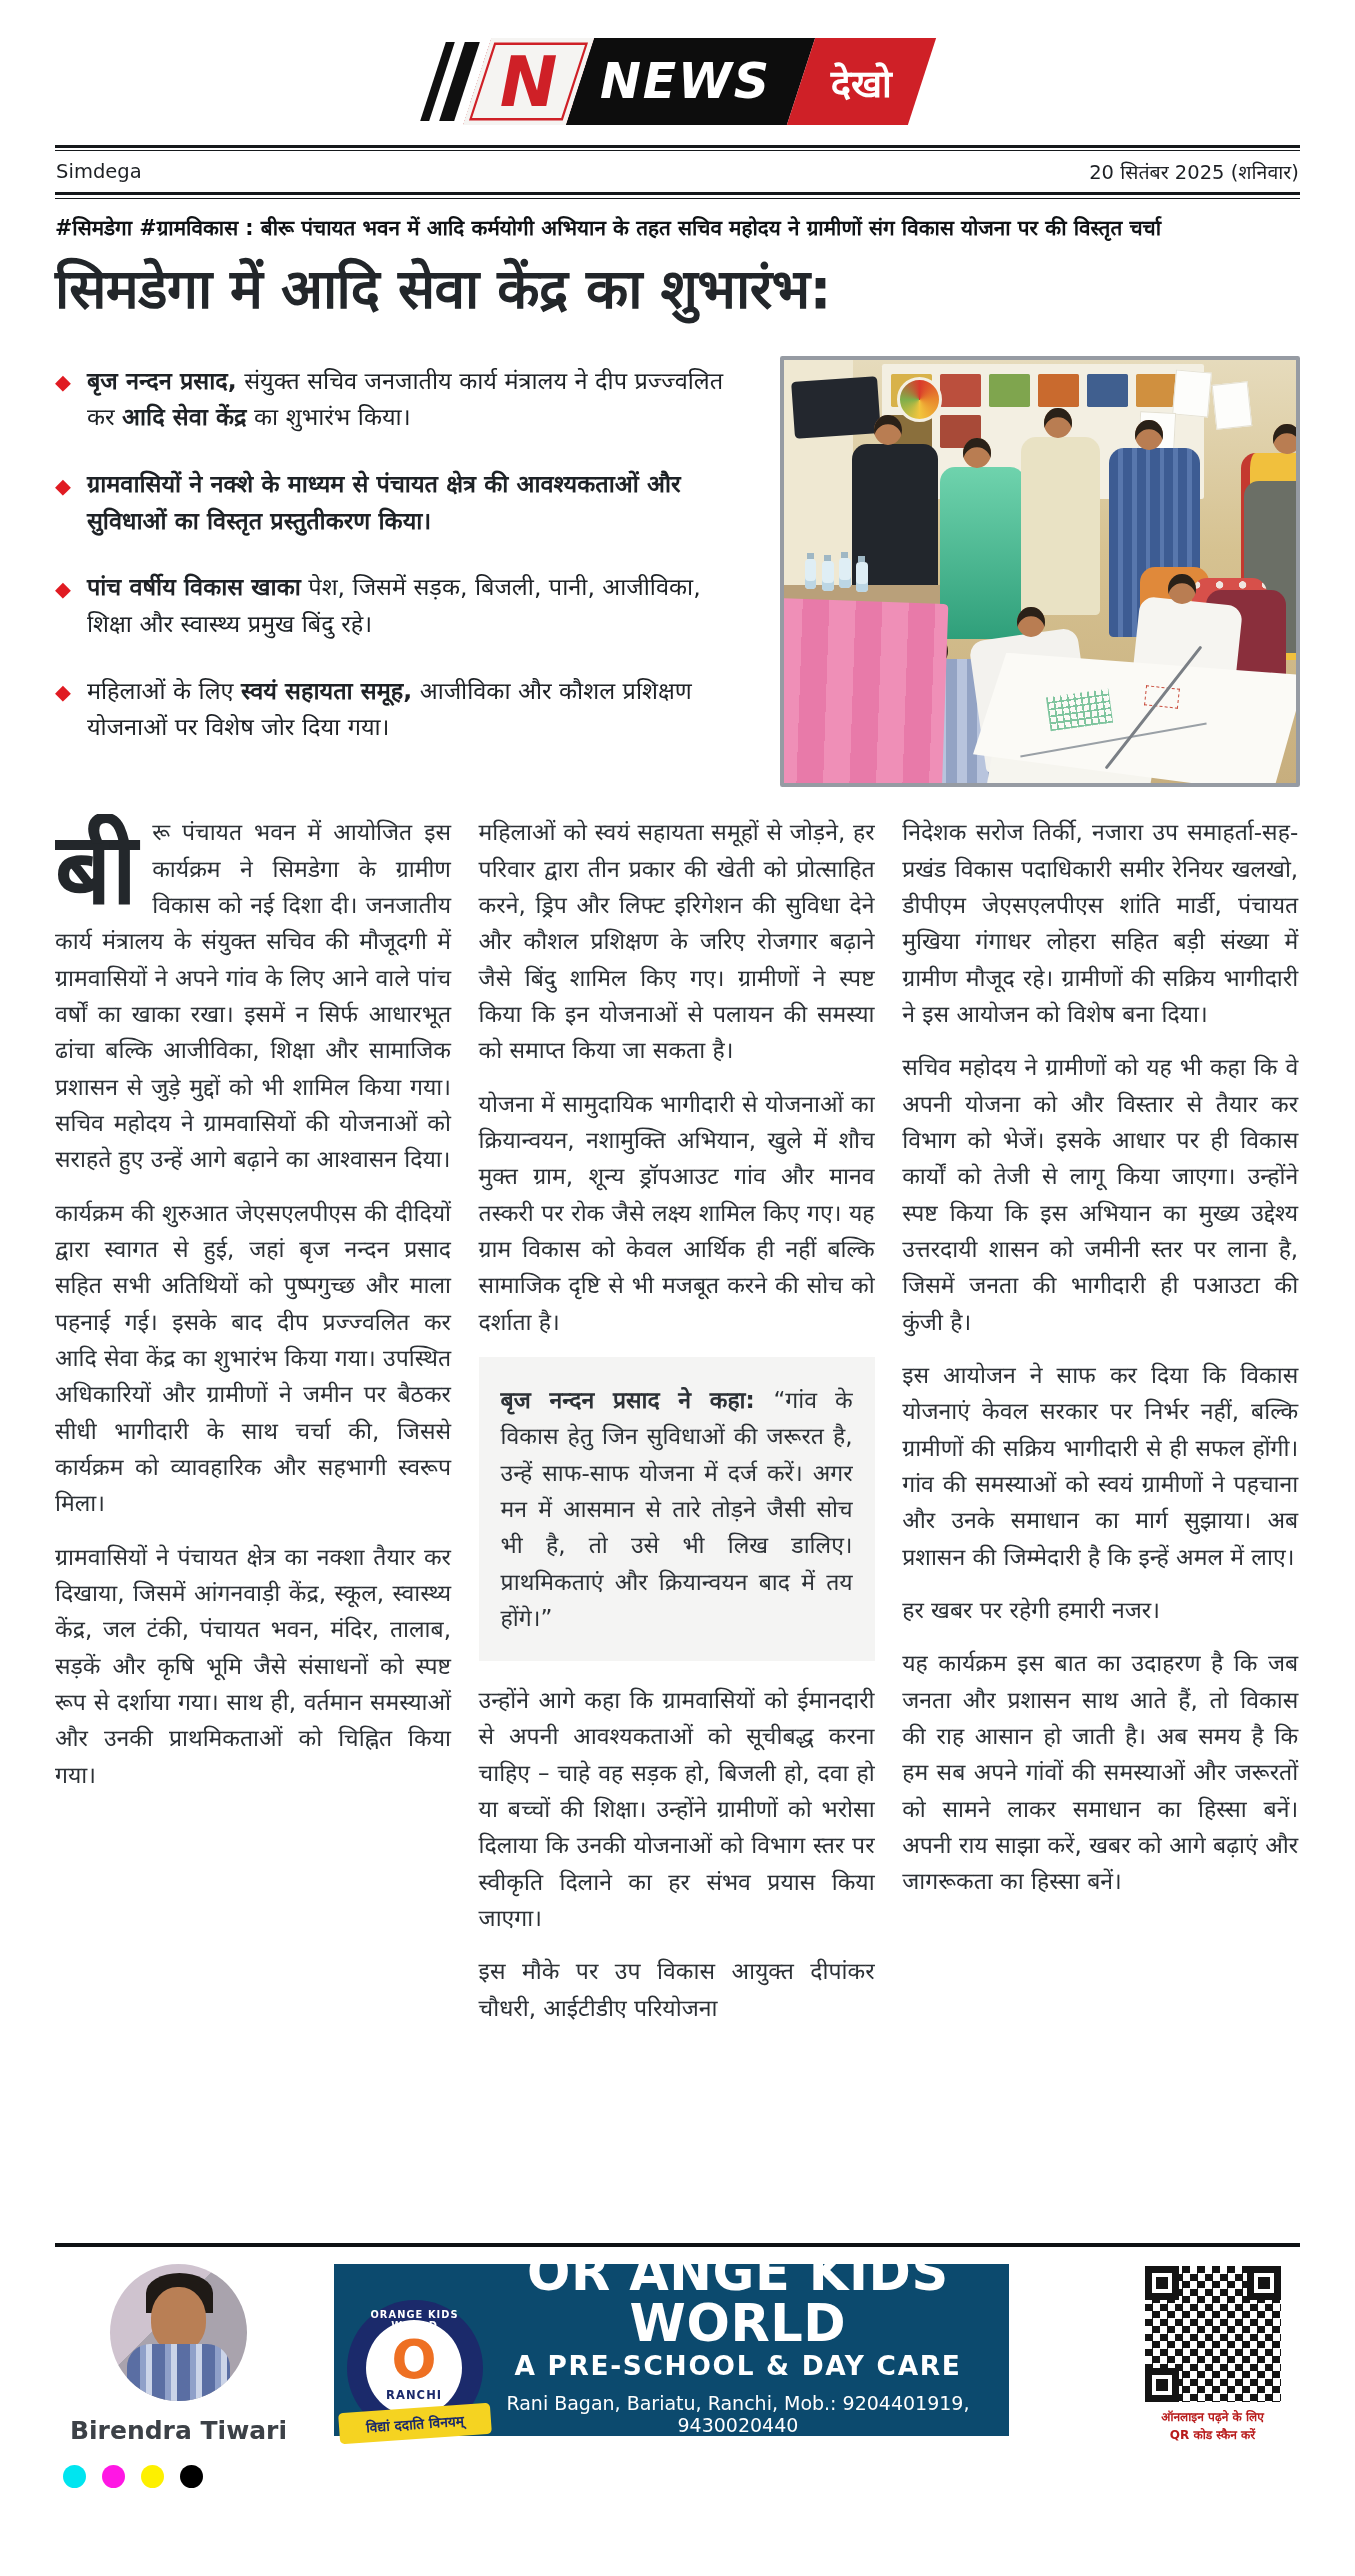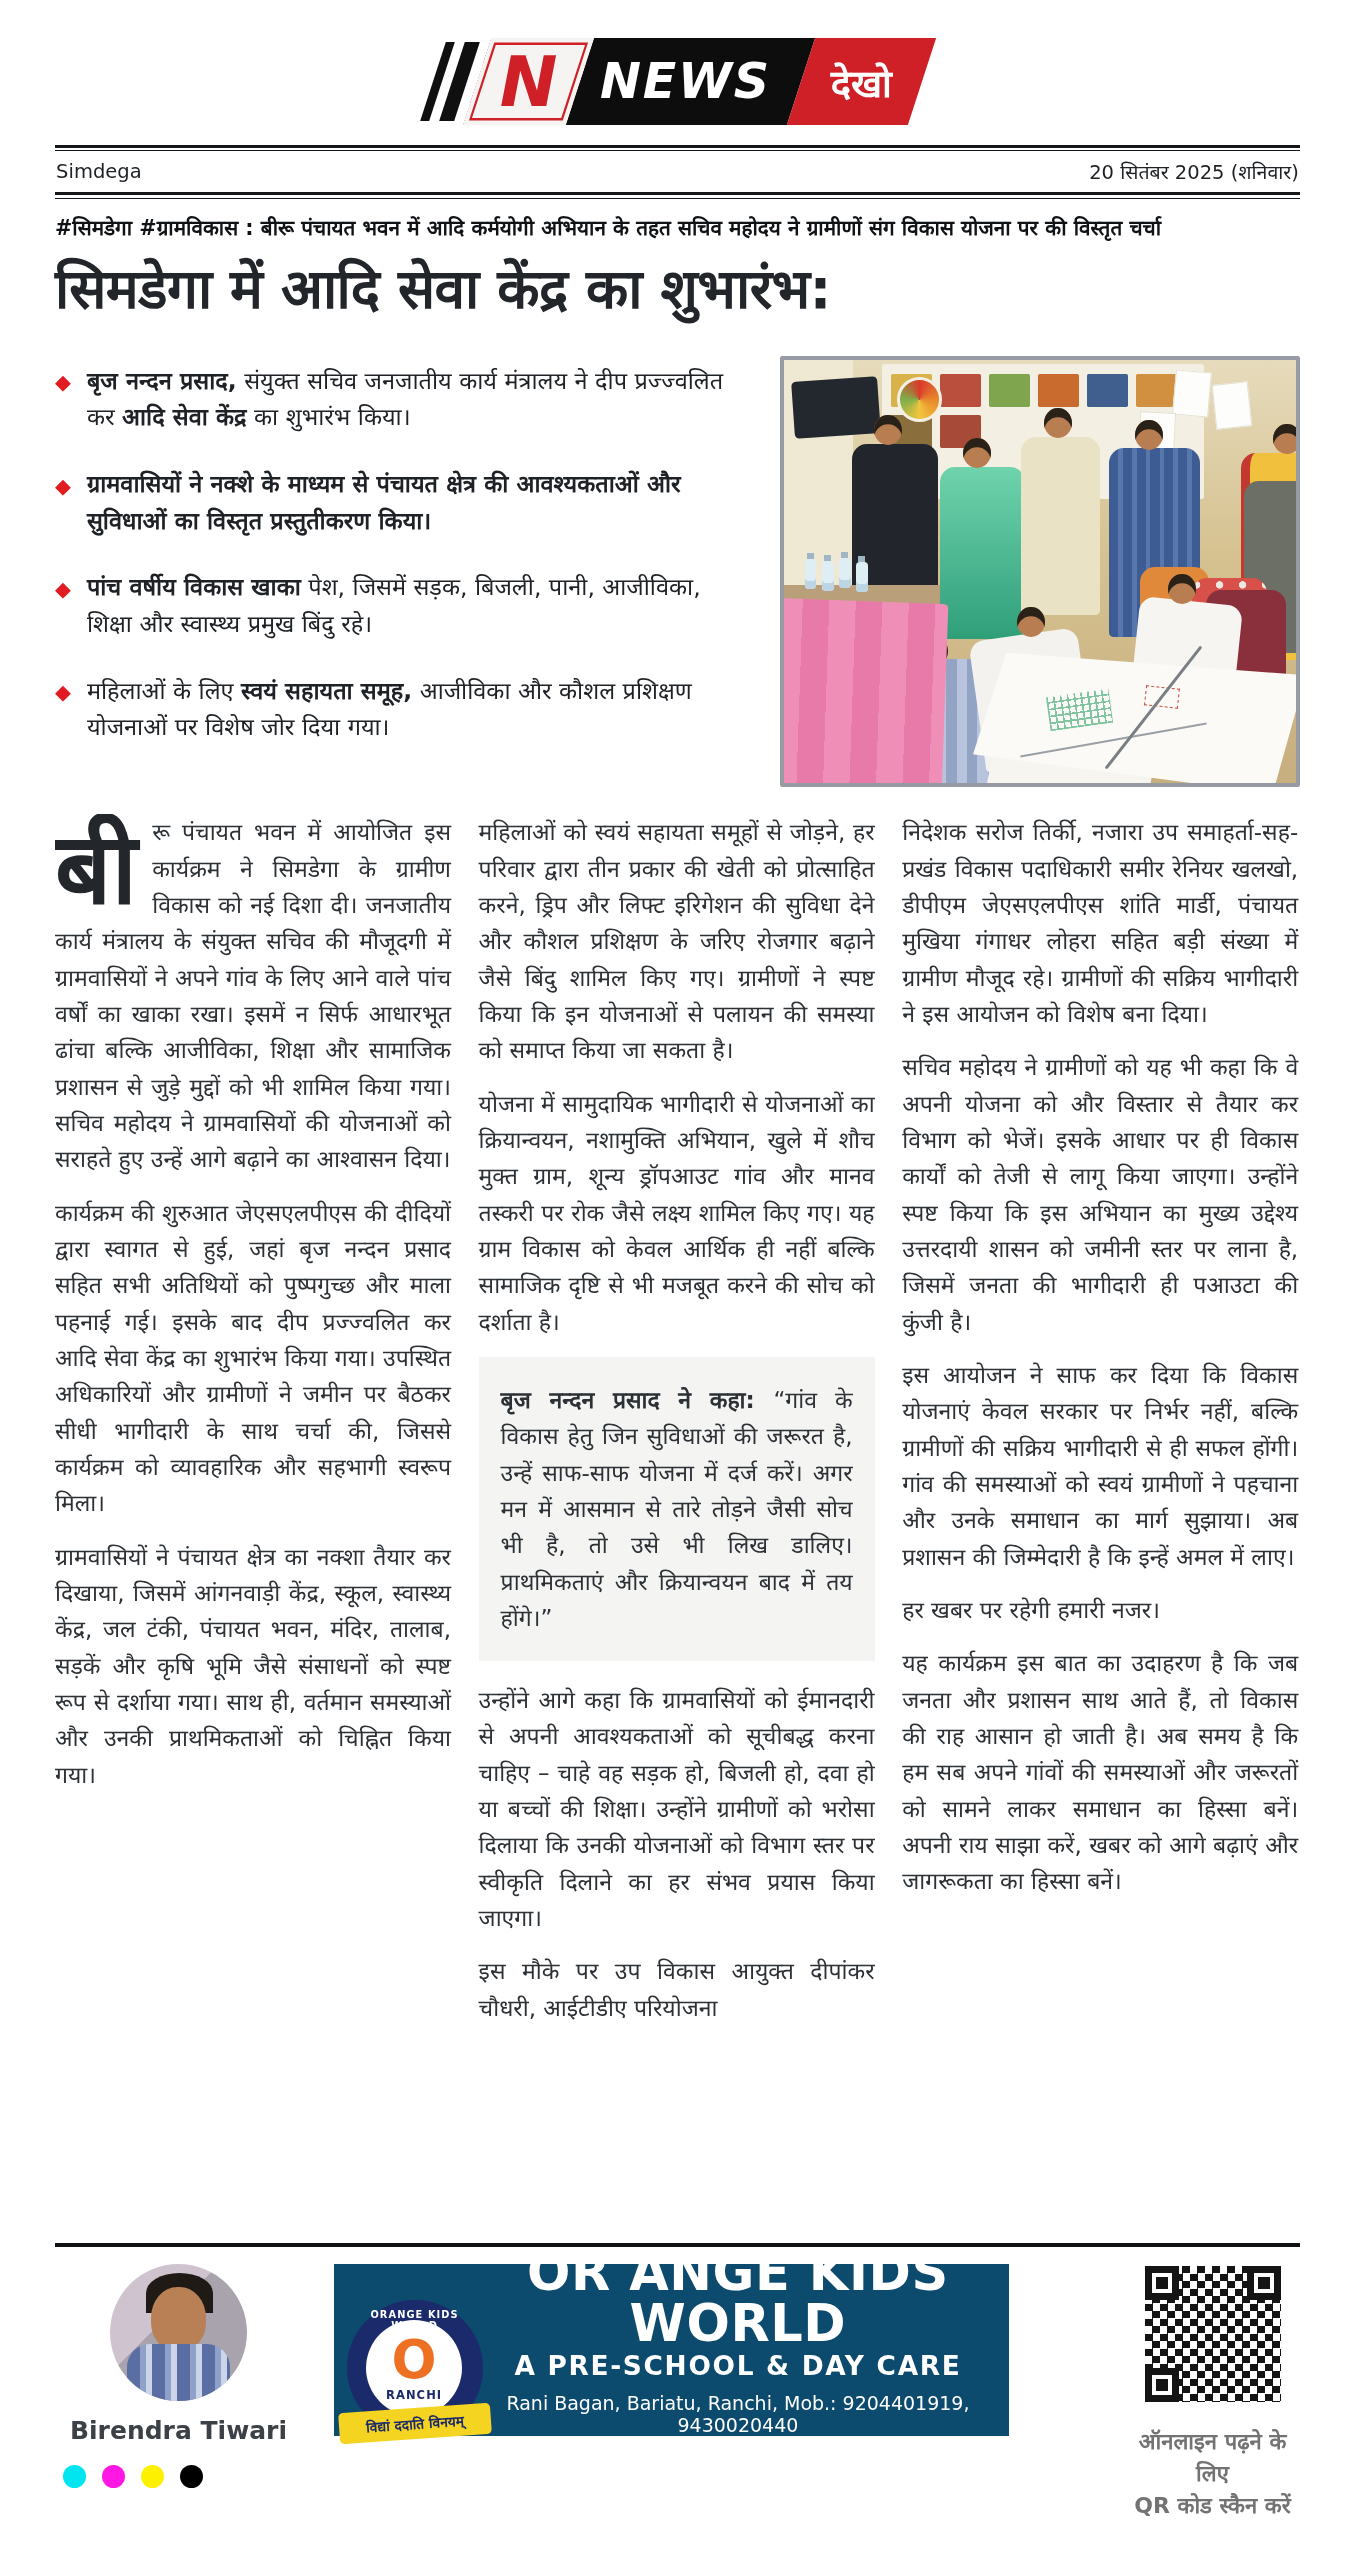--- a/index.html
+++ b/index.html
@@ -114,21 +114,21 @@
   .ad-title { font-size:51px; font-weight:800; letter-spacing:0.6px; line-height:1; }
   .ad-sub { font-size:26.4px; font-weight:800; letter-spacing:1.7px; margin-top:1px; }
   .ad-addr { font-size:19px; font-weight:400; margin-top:11.5px; }
 
   .qr-wrap { width:175px; margin-left:auto; text-align:center; }
   .qr { width:136px; height:136px; margin:2.3px auto 0; position:relative;
         background:repeating-conic-gradient(#141414 0% 25%, #ffffff 0% 50%); background-size:15px 15px; }
   .finder { position:absolute; width:34px; height:34px; border:7.5px solid #141414; background:#ffffff; }
   .finder::after { content:""; position:absolute; inset:4px; background:#141414; }
   .f-tl { left:0; top:0; } .f-tr { right:0; top:0; } .f-bl { left:0; bottom:0; }
-  .qr-caption { margin-top:24px; font-size:22px; line-height:1.45; font-weight:600; color:#737373; }
+  .qr-caption { margin-top:7px; font-size:12px; line-height:1.45; font-weight:600; color:#b91c1c; }
 </style>
 </head>
 <body>
 
 <div class="page">
 
   <header class="masthead">
     <div class="logo">
       <span class="stripe s1"></span>
       <span class="stripe s2"></span>

